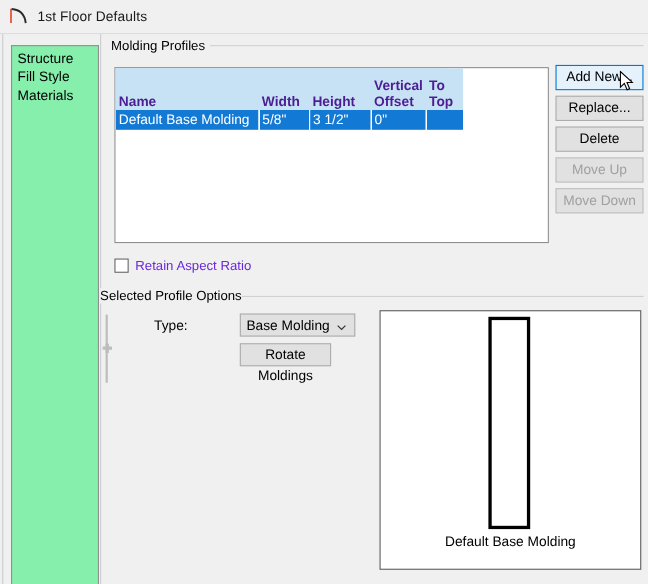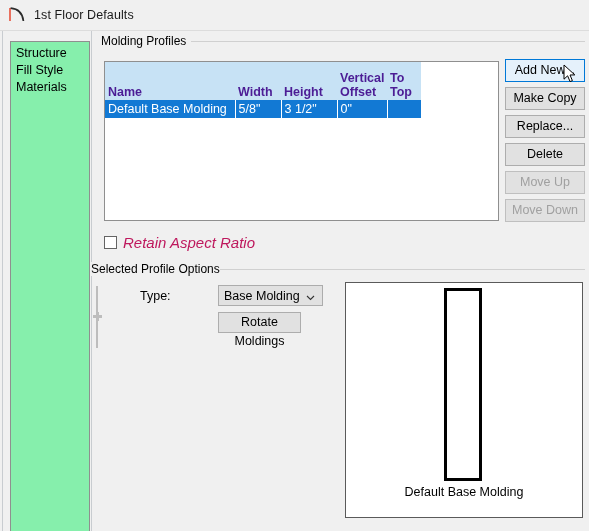--- a/index.html
+++ b/index.html
@@ -204,23 +204,22 @@
   .checkbox {
     width: 13px;
     height: 13px;
     background: #ffffff;
     border: 1px solid #646464;
     box-sizing: border-box;
     margin-right: 6px;
     flex: none;
   }
   #retain-label {
-    font-size: 15px;
-    color: #be185d;
-    font-style: italic;
+    font-size: 12px;
+    color: #6d28d9;
   }
 
   
   #grp-opts-label {
     position: absolute;
     left: 91px; top: 262px;
     font-size: 12px;
     background: #f0f0f0;
     color: #000;
     z-index: 2;
@@ -390,21 +389,20 @@
           <td class="col-height">3 1/2"</td>
           <td class="col-voff">0"</td>
           <td class="col-totop"></td>
         </tr>
       </tbody>
     </table>
   </div>
 
   <div id="buttons">
     <div class="btn hovered">Add New...</div>
-    <div class="btn">Make Copy</div>
     <div class="btn">Replace...</div>
     <div class="btn">Delete</div>
     <div class="btn disabled">Move Up</div>
     <div class="btn disabled">Move Down</div>
   </div>
 
   <div id="retain-row">
     <div class="checkbox"></div>
     <div id="retain-label">Retain Aspect Ratio</div>
   </div>

